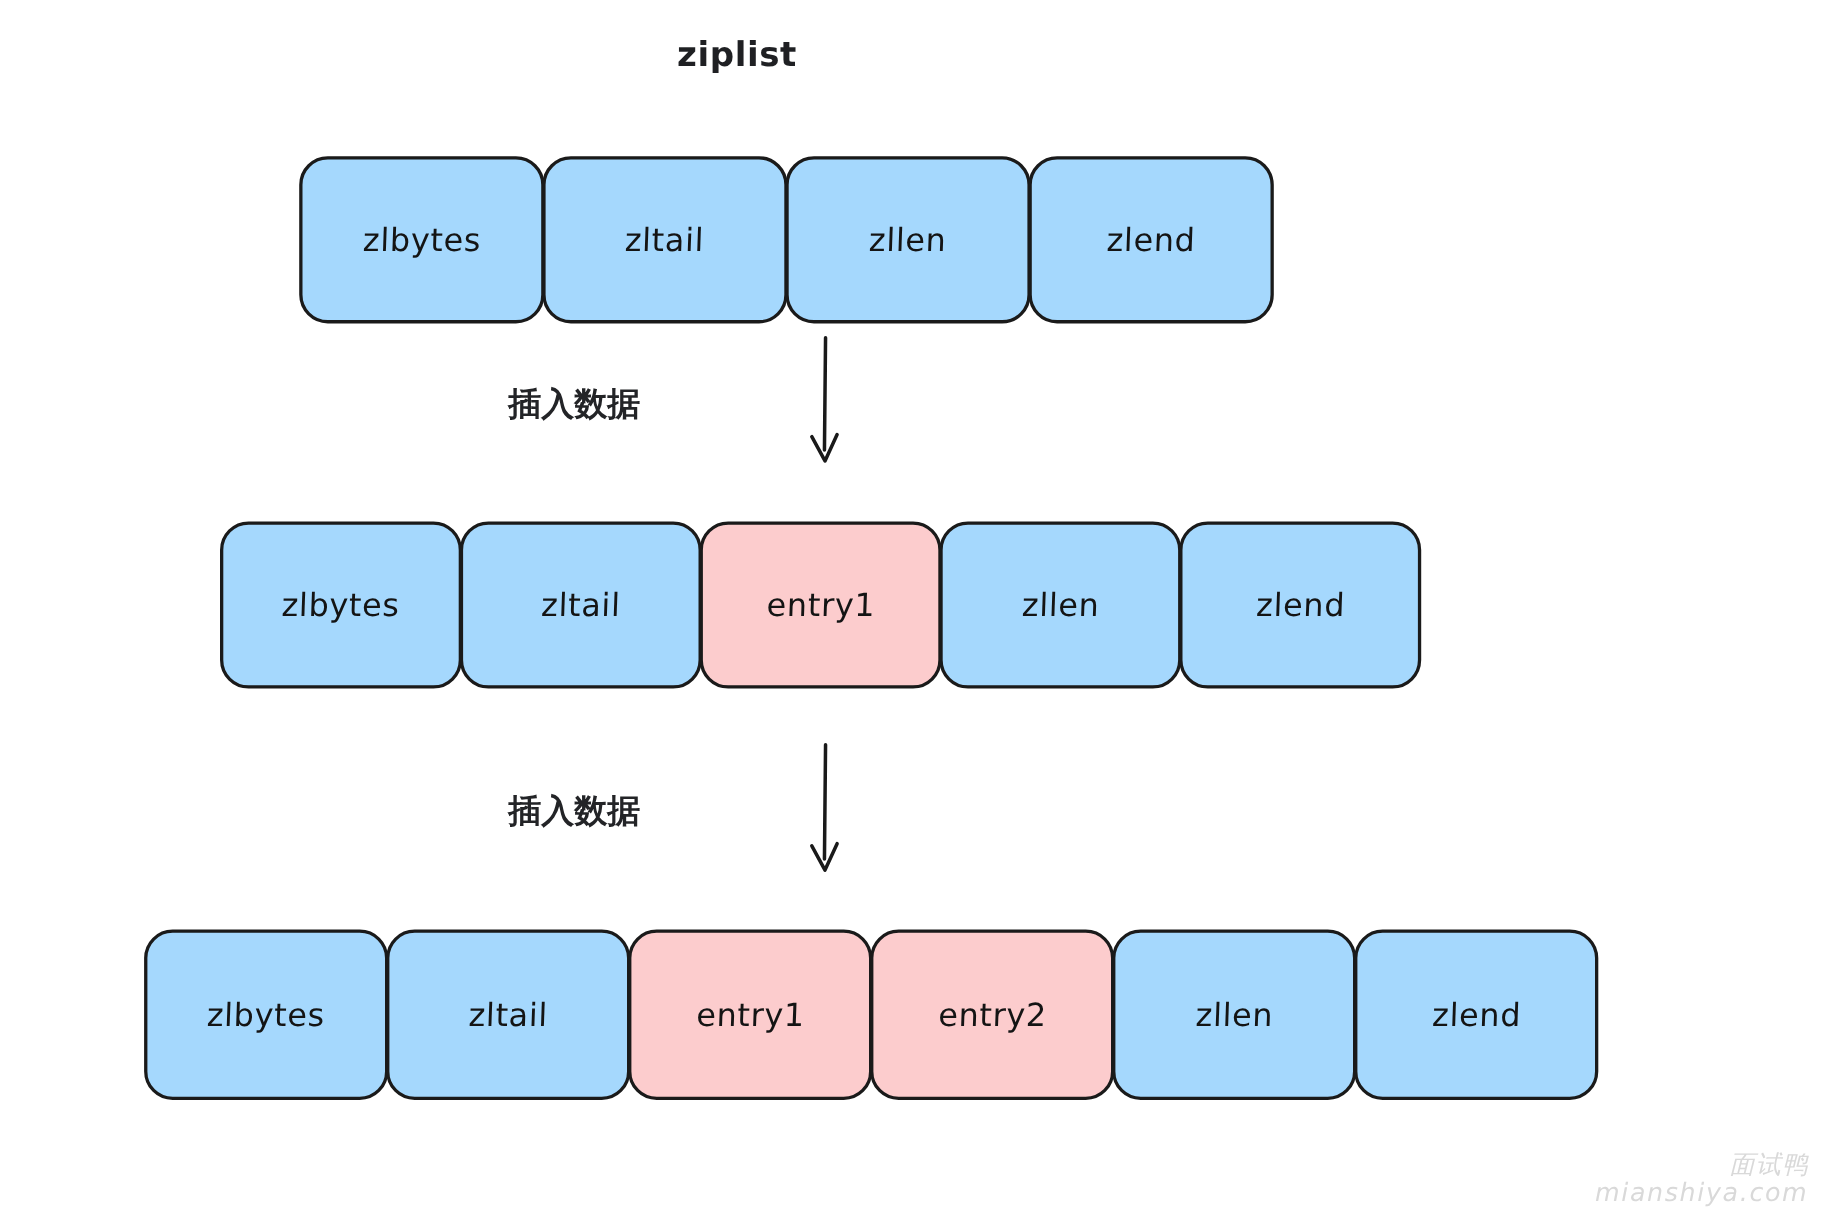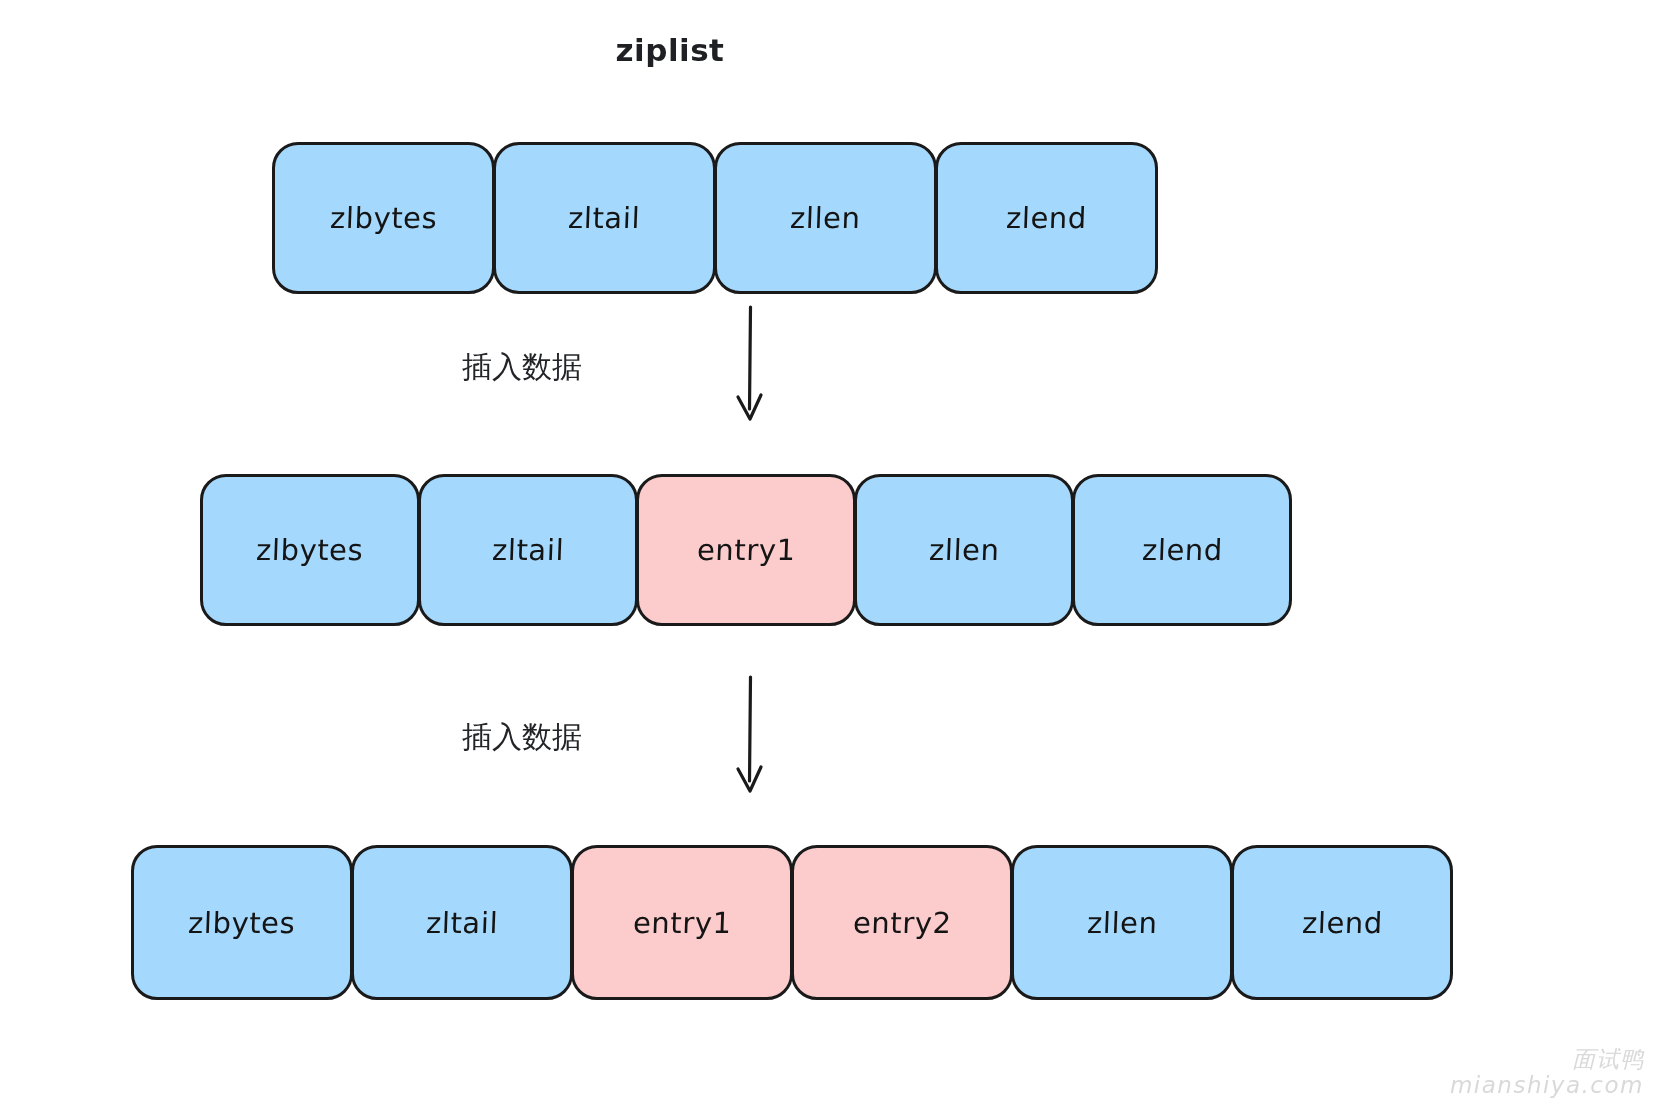--- a/index.html
+++ b/index.html
@@ -81,21 +81,21 @@
   .arrow-group { position: absolute; }
   .arrow-1 { left: 640px; top: 305px; }
   .arrow-2 { left: 640px; top: 675px; }
 
   .arrow-label {
     position: absolute;
     right: 58px;
     top: 42px;
     font-family: "DejaVu Sans", sans-serif;
     font-size: 30px;
-    font-weight: 400;
+    font-weight: 700;
     color: #232427;
     white-space: nowrap;
   }
 
   .arrow-svg {
     position: absolute;
     left: 90px;
     top: 0;
   }
 

